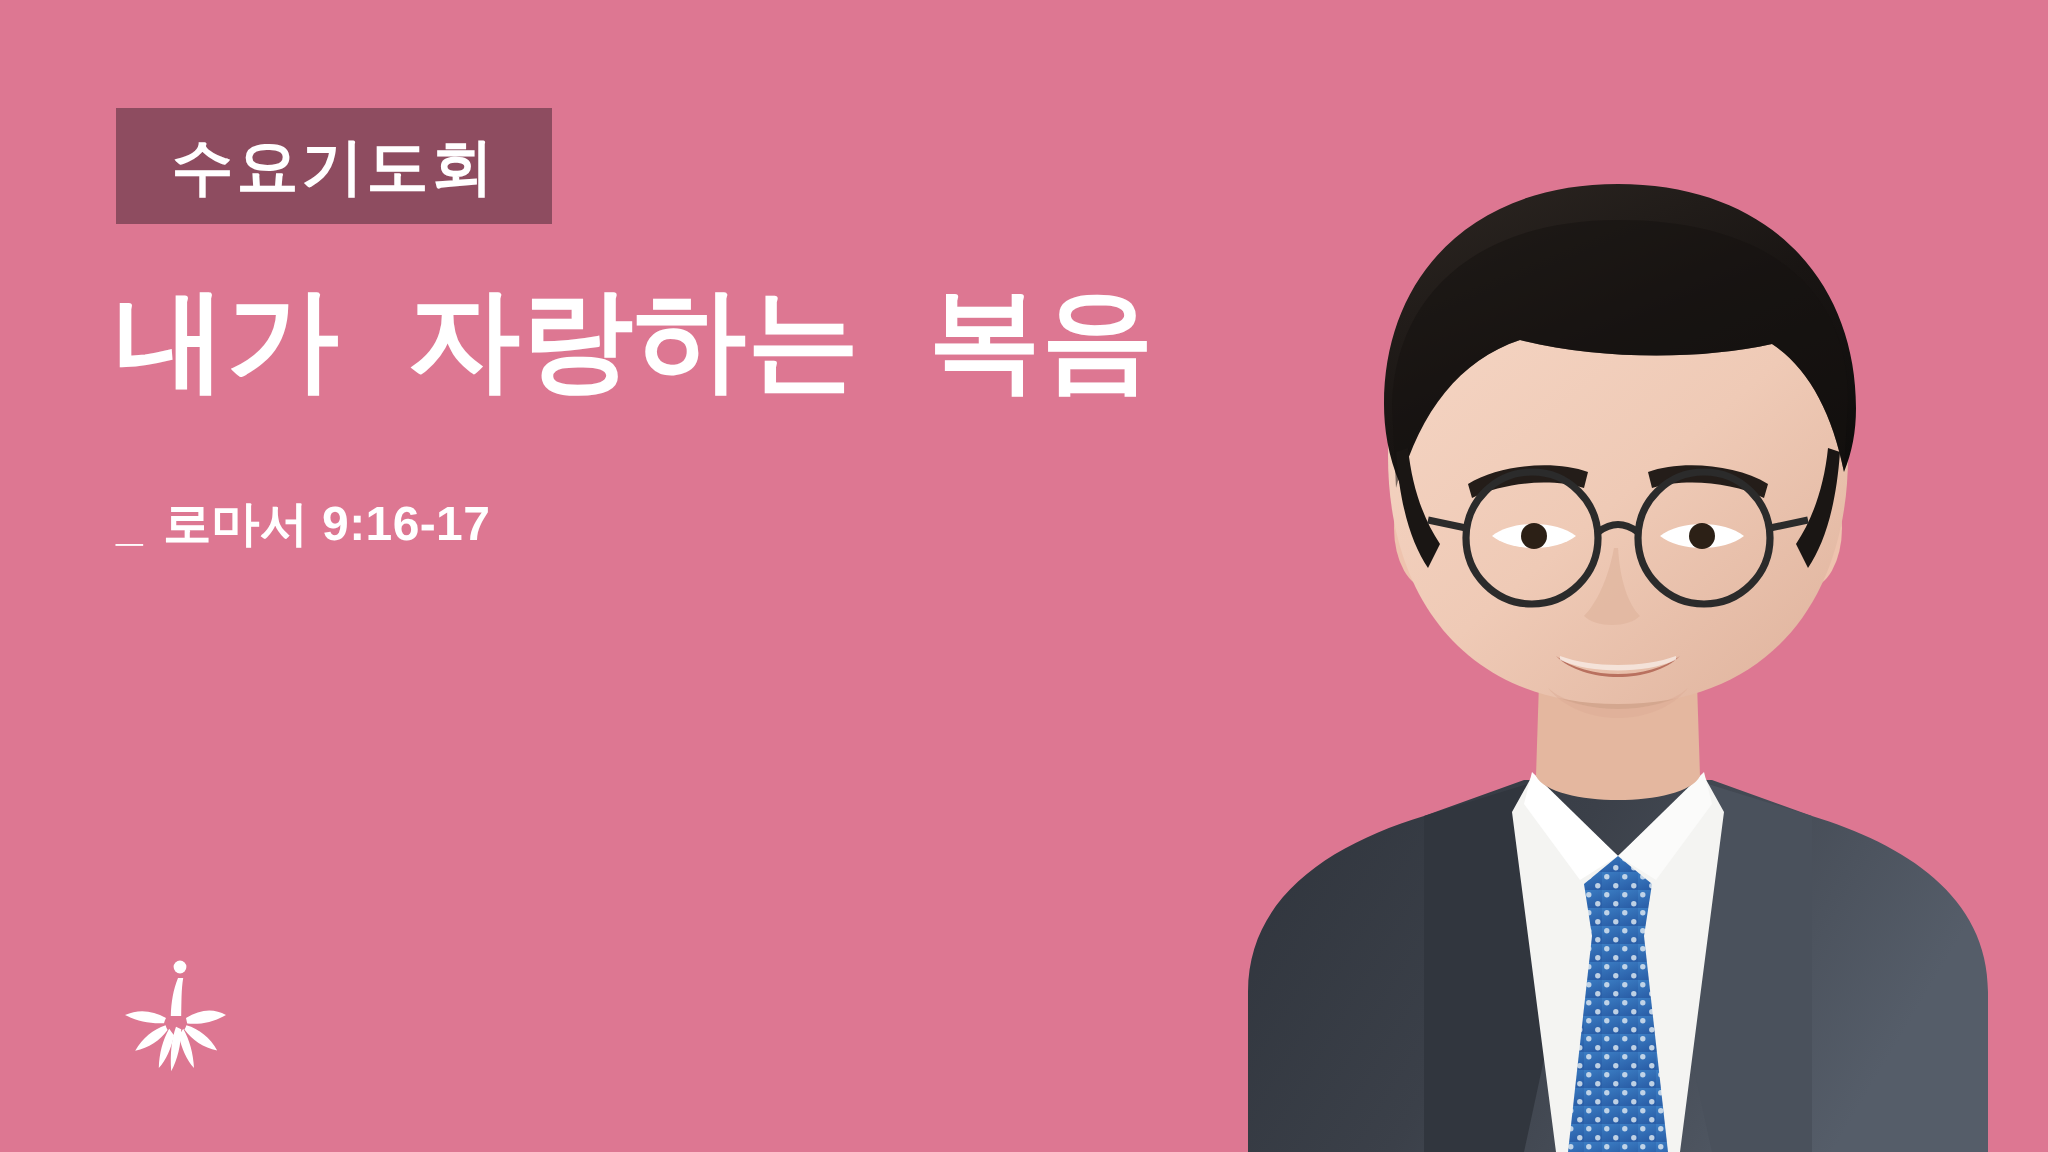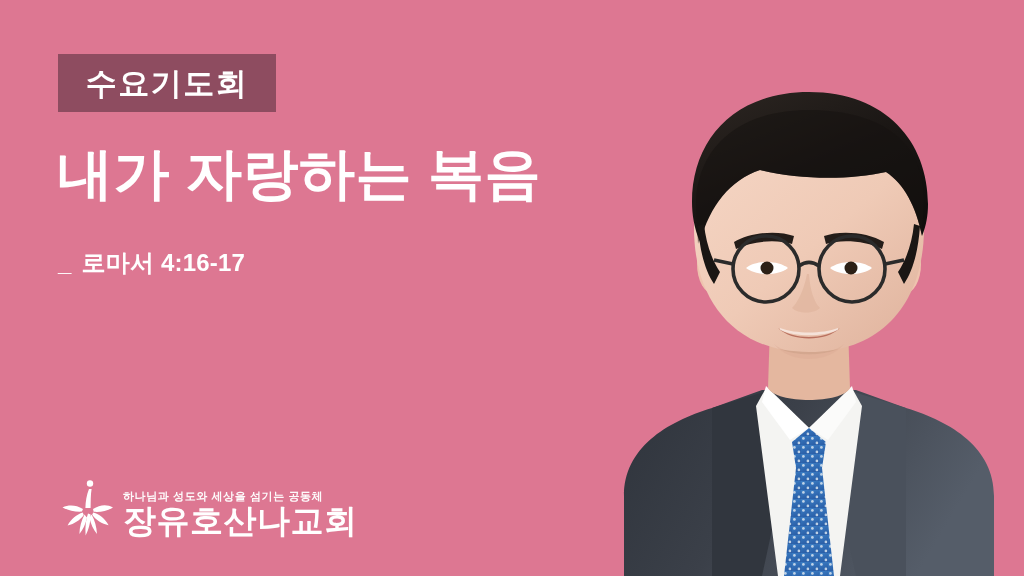--- a/index.html
+++ b/index.html
@@ -44,20 +44,21 @@
   #sermon-title {
     position: absolute;
     left: 57px;
     top: 142px;
     color: #ffffff;
     font-size: 56px;
     font-weight: 700;
     letter-spacing: 0.5px;
     line-height: 1.15;
     white-space: nowrap;
+    font-family: Liberation Mono, monospace;
   }
 
   
   #scripture-reference {
     position: absolute;
     left: 58px;
     top: 249px;
     color: #ffffff;
     font-size: 24px;
     font-weight: 700;
@@ -146,21 +147,21 @@
 <div id="stage">
 
   <div id="category-badge">
     <span class="badge-label">수요기도회</span>
   </div>
 
   <div id="sermon-title">내가 자랑하는 복음</div>
 
   <div id="scripture-reference">
     <span class="prefix-dash">_</span>
-    <span>로마서 4:16-17</span>
+    <span>로마서 9:16-17</span>
   </div>
 
 
   <div id="church-logo">
     <div id="logo-emblem">
       <svg viewBox="0 0 56 62" xmlns="http://www.w3.org/2000/svg" aria-hidden="true">
         <g fill="#ffffff">
 
           <circle cx="32" cy="5.5" r="3.2"></circle>
 
@@ -174,24 +175,20 @@
 
           <path d="M35.2 34.6 C41.6 36.4 47 40.8 50.6 47.2 C43.8 46 38 42 34.2 36.8 C34.6 36.1 35 35.3 35.2 34.6 Z"></path>
 
           <path d="M26.6 36.4 C23.4 42 21.6 48.6 21.4 56 C25 52 27.6 46.4 29 39.6 C28.2 38.6 27.3 37.5 26.6 36.4 Z"></path>
 
           <path d="M33.6 36.4 C36.8 42 38.6 48.6 39 56 C35.4 52 32.8 46.4 31.4 39.6 C32.2 38.6 33 37.5 33.6 36.4 Z"></path>
 
           <path d="M30 35.4 C27.8 41.6 27 48.6 27.6 57.6 C30.6 52.2 32.6 44.4 32.6 36.6 C31.8 36.2 30.8 35.8 30 35.4 Z"></path>
         </g>
       </svg>
-    </div>
-    <div id="logo-text-block">
-      <div id="logo-tagline">하나님과 성도와 세상을 섬기는 공동체</div>
-      <div id="logo-church-name">장유호산나교회</div>
     </div>
   </div>
 
   <div id="speaker-portrait">
     <svg viewBox="0 0 430 500" xmlns="http://www.w3.org/2000/svg" aria-hidden="true">
       <defs>
         <linearGradient id="suitGrad" x1="0" y1="0" x2="1" y2="0.3">
           <stop offset="0%" stop-color="#2f343c"></stop>
           <stop offset="45%" stop-color="#3b4049"></stop>
           <stop offset="100%" stop-color="#555d69"></stop>

